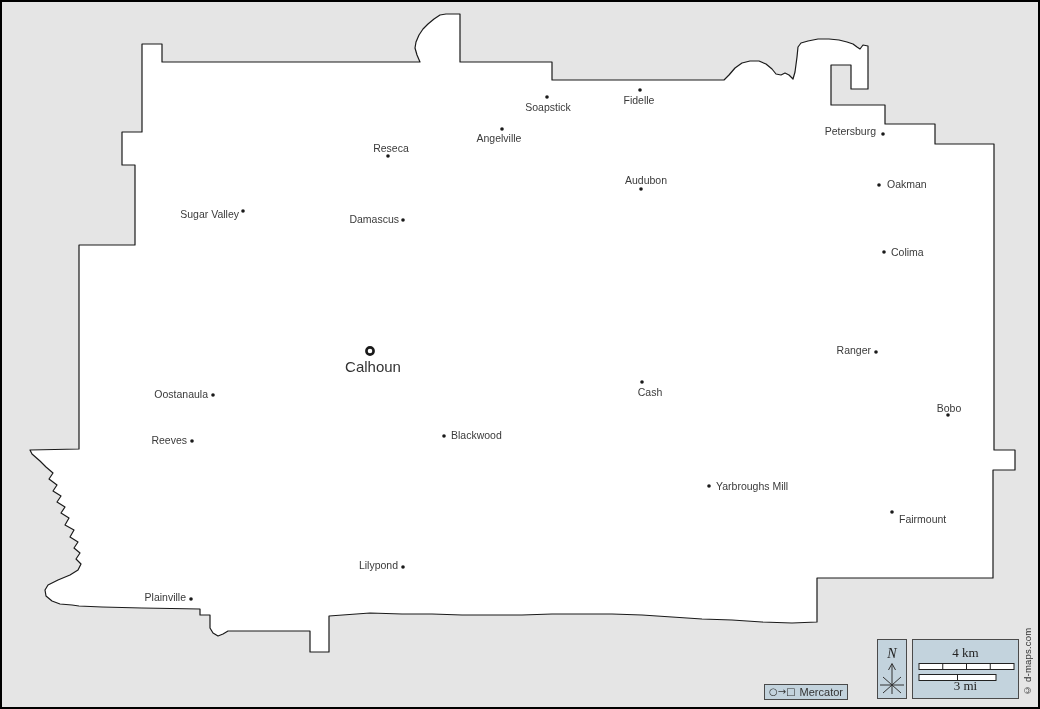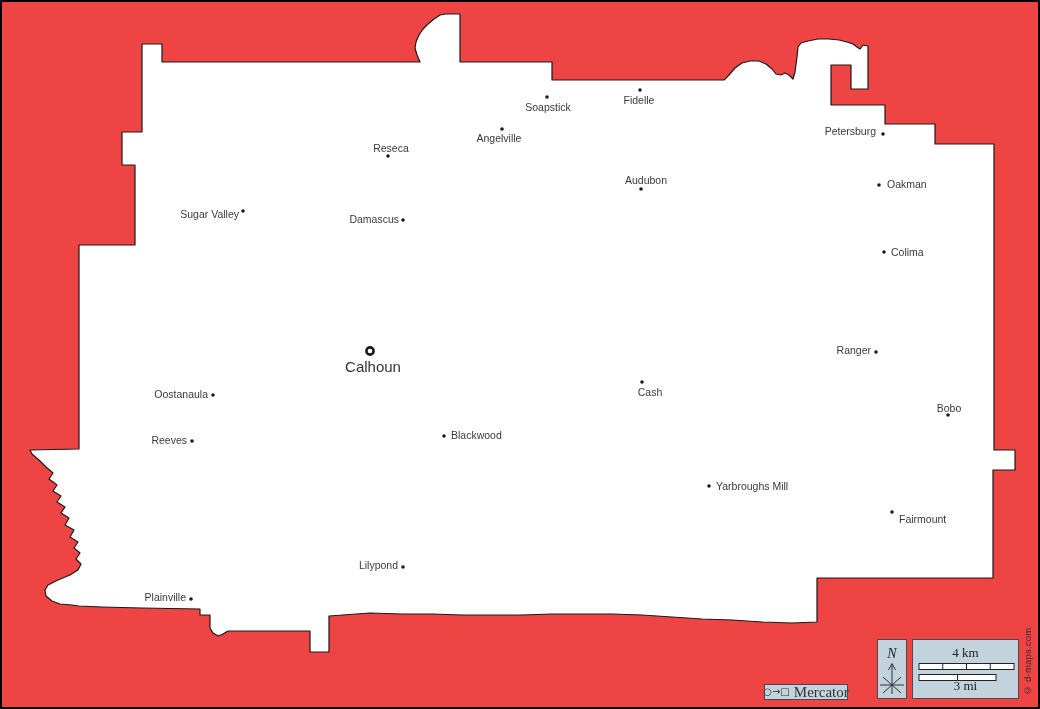--- a/index.html
+++ b/index.html
@@ -38,38 +38,38 @@
     font-size:13px;color:#222;
     position:absolute;width:100%;text-align:center;
   }
   #scale-km-label{top:5px;}
   #scale-mi-label{bottom:4px;}
   .proj-symbol{
     font-family:"DejaVu Sans", sans-serif;
     font-size:10px;color:#333;line-height:1;
   }
   .proj-label{
-    font-family:Liberation Serif, serif;
-    font-size:15px;color:#333;line-height:1;text-align:center;
+    font-family:Liberation Sans, sans-serif;
+    font-size:11px;color:#333;line-height:1;text-align:center;
   }
   #copyright{
     position:absolute;
     left:1020px;top:616px;height:88px;width:14px;
     writing-mode:vertical-rl;
     transform:rotate(180deg);
     font-family:"Liberation Sans", sans-serif;
     font-size:9.5px;color:#2e2e2e;
     text-align:center;
     letter-spacing:0.2px;
   }
 </style>
 </head>
 <body>
 
-<div id="canvas" style="background: #ef4444;">
+<div id="canvas" style="background: #e5e5e5;">
 
   <svg id="map-svg" xmlns="http://www.w3.org/2000/svg" width="1040" height="709" viewBox="0 0 1040 709">
       <path d="M140,42 L 160,42 L 160,60 L 418,60 L 415,53 L 413,46 L 414,40 L 417,33 L 421,27 L 426,22 L 432,17 L 438,13 L 444,12 L 458,12 L 458,60 L 550,60 L 550,78 L 722,78 L 727,73 L 733,66 L 740,61 L 748,59 L 757,59 L 764,62 L 770,67 L 774,72 L 779,73 L 783,71 L 787,73 L 791,77 L 793,70 L 795,55 L 796,45 L 799,41 L 806,39 L 816,37 L 827,37 L 837,38 L 845,40 L 851,42 L 855,45 L 858,47 L 861,43 L 866,44 L 866,87 L 849,87 L 849,63 L 829,63 L 829,103 L 883,103 L 883,122 L 933,122 L 933,142 L 992,142 L 992,448 L 1013,448 L 1013,468 L 991,468 L 991,576 L 815,576 L 815,620 L 790,621 L 760,620 L 730,618 L 700,617 L 670,615 L 640,613 L 610,612 L 580,612 L 550,612 L 520,613 L 490,613 L 460,613 L 430,612 L 400,612 L 368,611 L 327,614 L 327,650 L 308,650 L 308,629 L 226,629 L 221,632 L 216,634 L 211,631 L 208,626 L 208,613 L 198,613 L 198,607 L 140,606 L 100,605 L 77,604 L 70,603 L 58,602 L 50,599 L 44,594 L 43,588 L 46,583 L 56,578 L 68,573 L 76,568 L 79,562 L 74,557 L 78,551 L 72,546 L 76,540 L 68,535 L 72,528 L 63,523 L 67,516 L 59,511 L 63,505 L 55,500 L 59,494 L 51,489 L 55,483 L 47,477 L 51,471 L 44,465 L 38,459 L 30,452 L 28,448 L 77,447 L 77,243 L 133,243 L 133,163 L 120,163 L 120,130 L 140,130 Z" fill="#FFFFFF" stroke="#1A1A1A" stroke-width="1.2" stroke-linejoin="round"></path>
       <circle cx="545" cy="95" r="1.8" fill="#1A1A1A"></circle>
       <text x="546" y="105" text-anchor="middle" dominant-baseline="central" class="town-label">Soapstick</text>
       <circle cx="638" cy="88" r="1.8" fill="#1A1A1A"></circle>
       <text x="637" y="98" text-anchor="middle" dominant-baseline="central" class="town-label">Fidelle</text>
       <circle cx="500" cy="127" r="1.8" fill="#1A1A1A"></circle>
       <text x="497" y="136" text-anchor="middle" dominant-baseline="central" class="town-label">Angelville</text>
       <circle cx="881" cy="132" r="1.8" fill="#1A1A1A"></circle>

